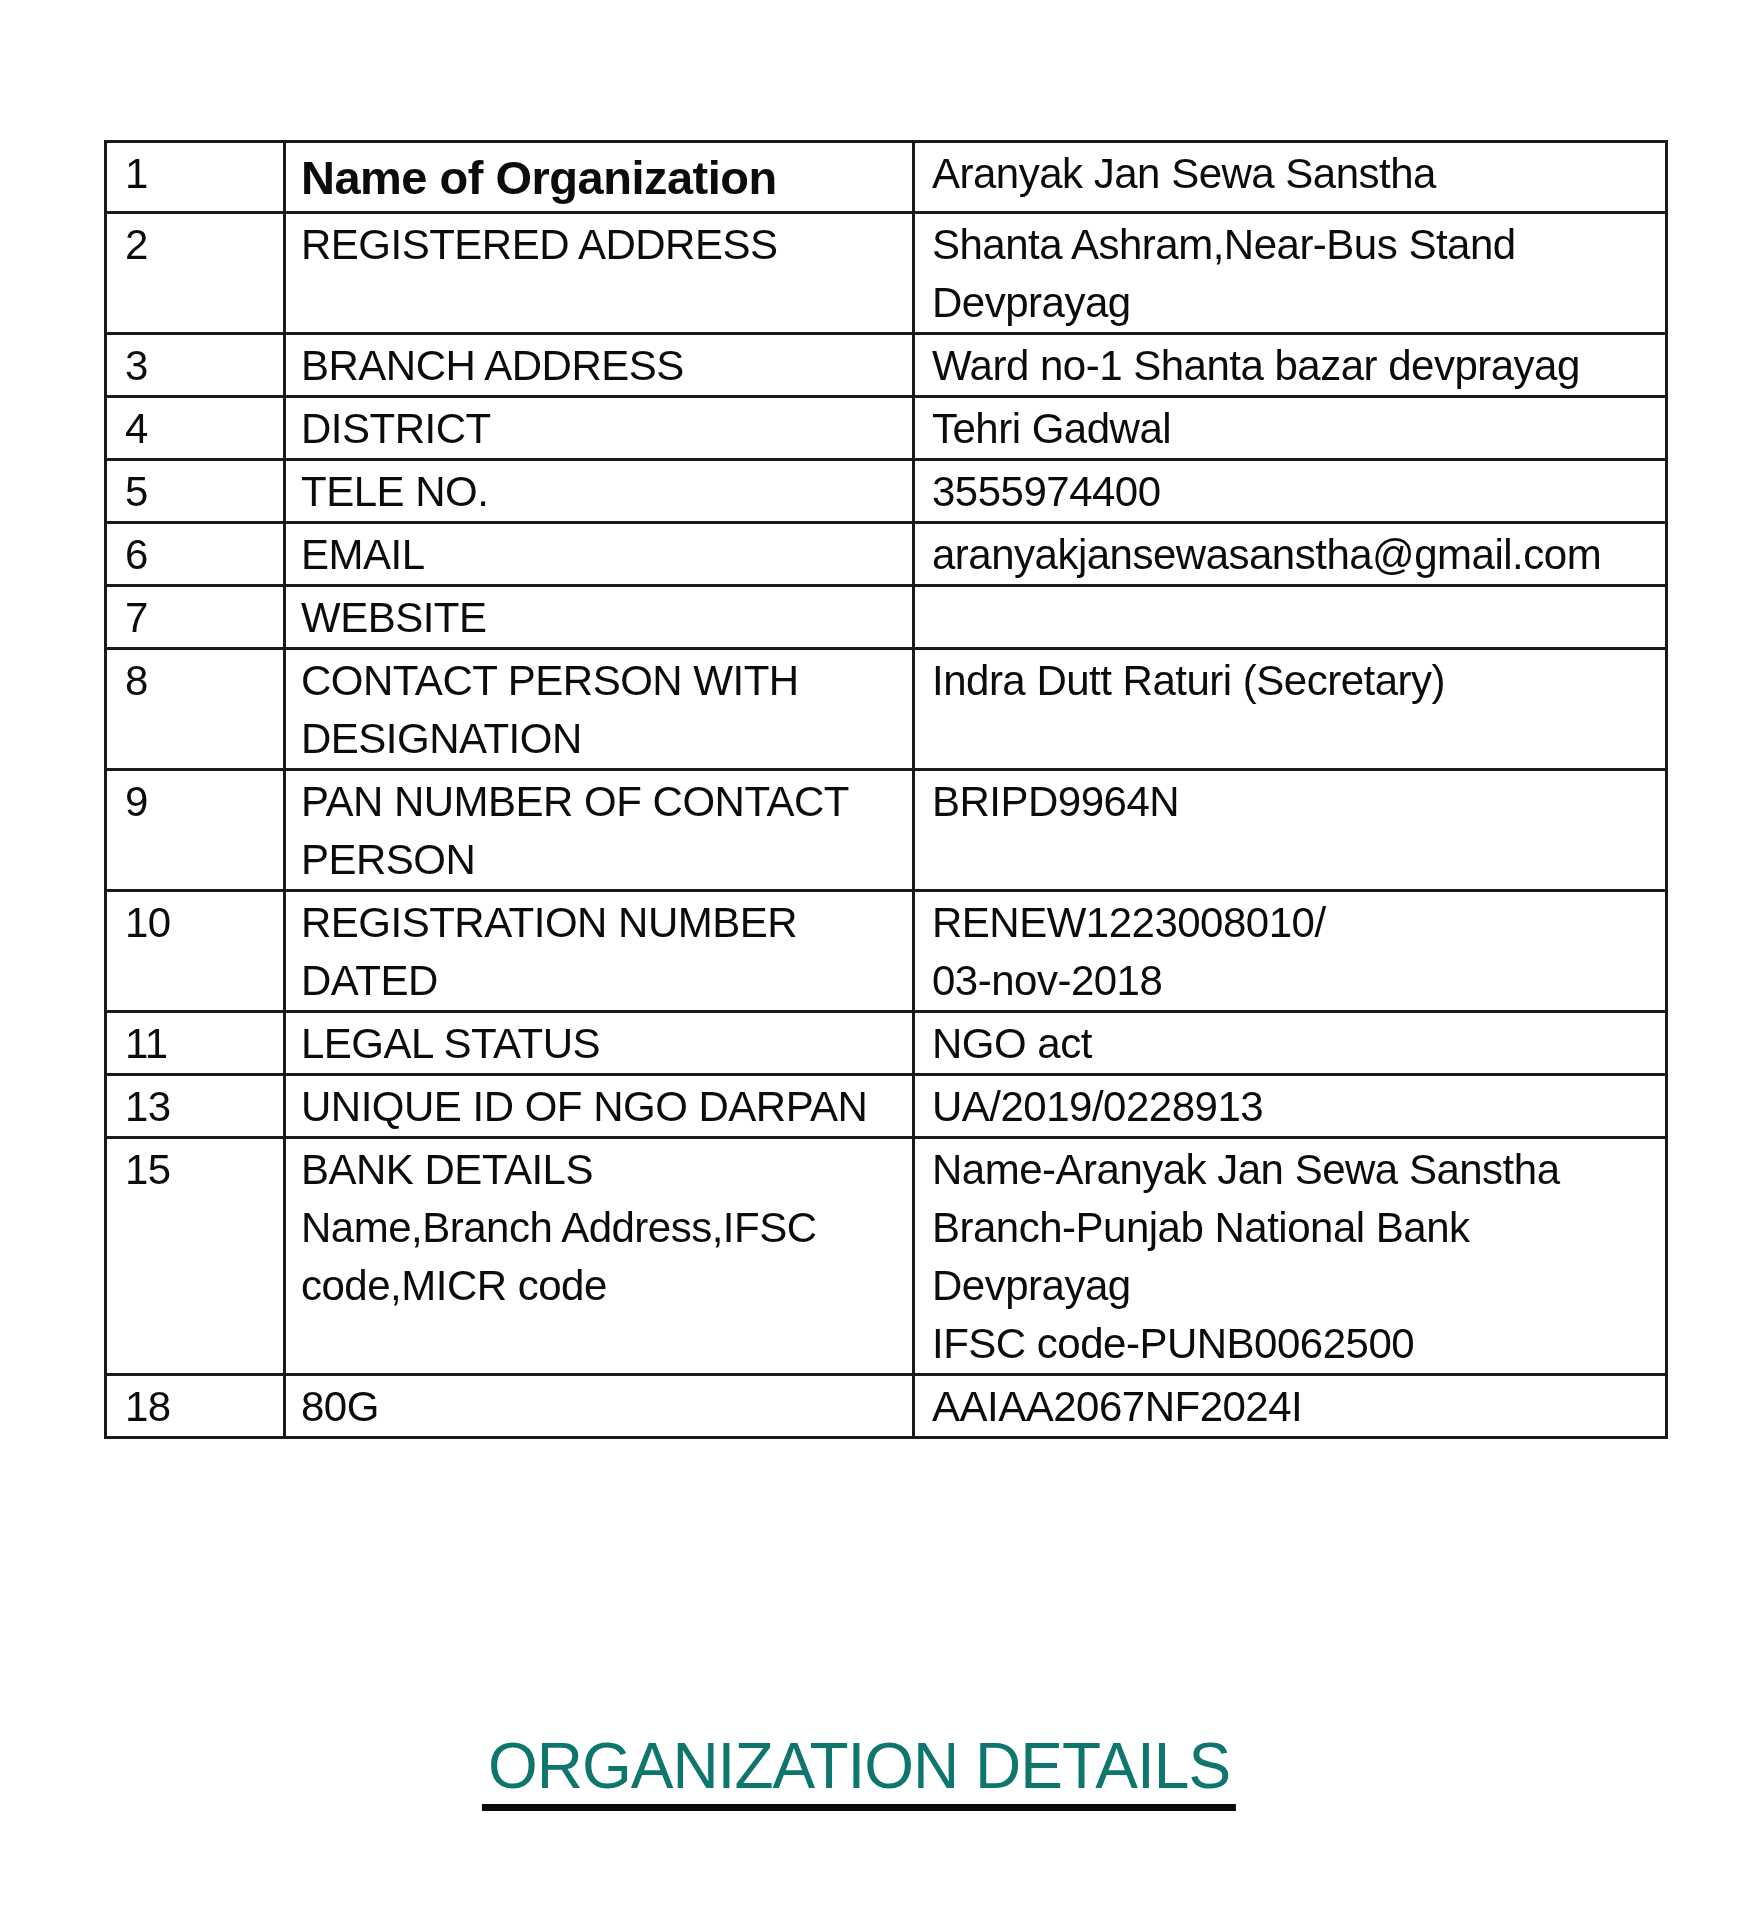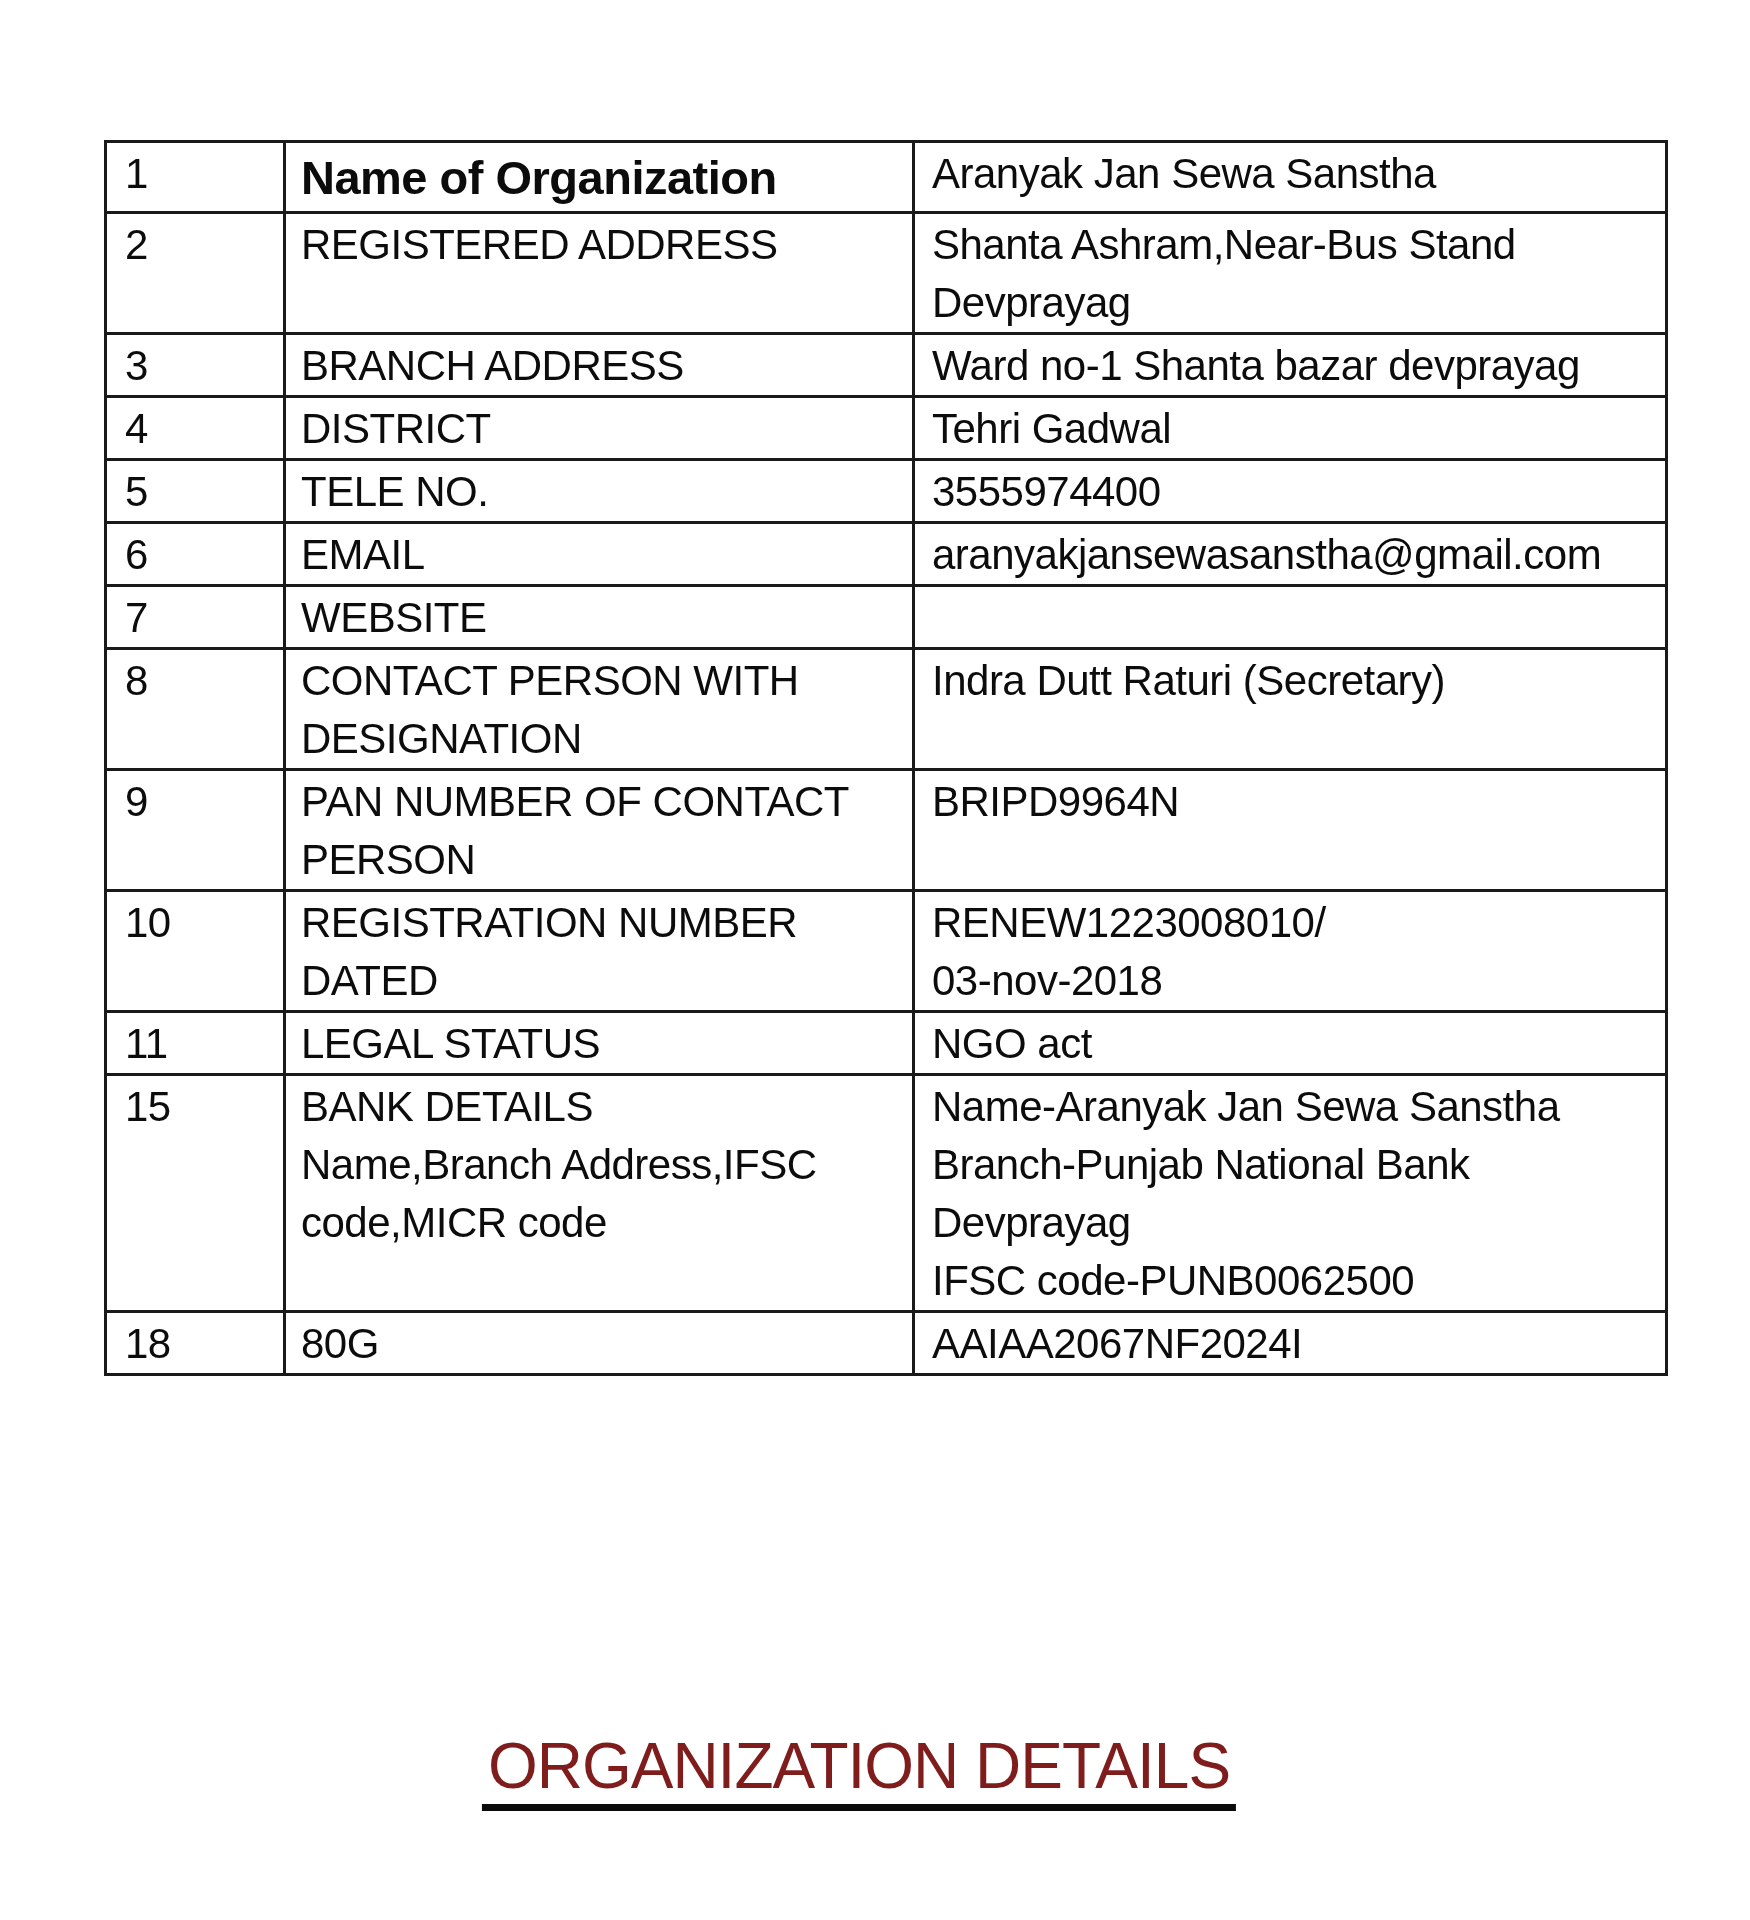--- a/index.html
+++ b/index.html
@@ -40,21 +40,21 @@
   }
   .doc-title{
     position:absolute;
     top:1734px;
     left:859px;
     transform:translateX(-50%);
     font-size:64px;
     line-height:64px;
     font-weight:400;
     letter-spacing:-1px;
-    color:#7f1d1d;
+    color:#0f766e;
     border-bottom:7px solid #0a0a0a;
     padding:0 6px 6px 6px;
     white-space:nowrap;
   }
 </style>
 </head>
 <body>
 
 <table class="org-table">
   <colgroup>
@@ -128,20 +128,25 @@
 03-nov-2018</td>
   </tr>
 
   <tr>
     <td class="num">11</td>
     <td class="label">LEGAL STATUS</td>
     <td class="value">NGO act</td>
   </tr>
 
 
+  <tr>
+    <td class="num">13</td>
+    <td class="label">UNIQUE ID OF NGO DARPAN</td>
+    <td class="value">UA/2019/0228913</td>
+  </tr>
 
 
   <tr>
     <td class="num">15</td>
     <td class="label">BANK DETAILS
 Name,Branch Address,IFSC
 code,MICR code</td>
     <td class="value">Name-Aranyak Jan Sewa Sanstha
 Branch-Punjab National Bank
 Devprayag

